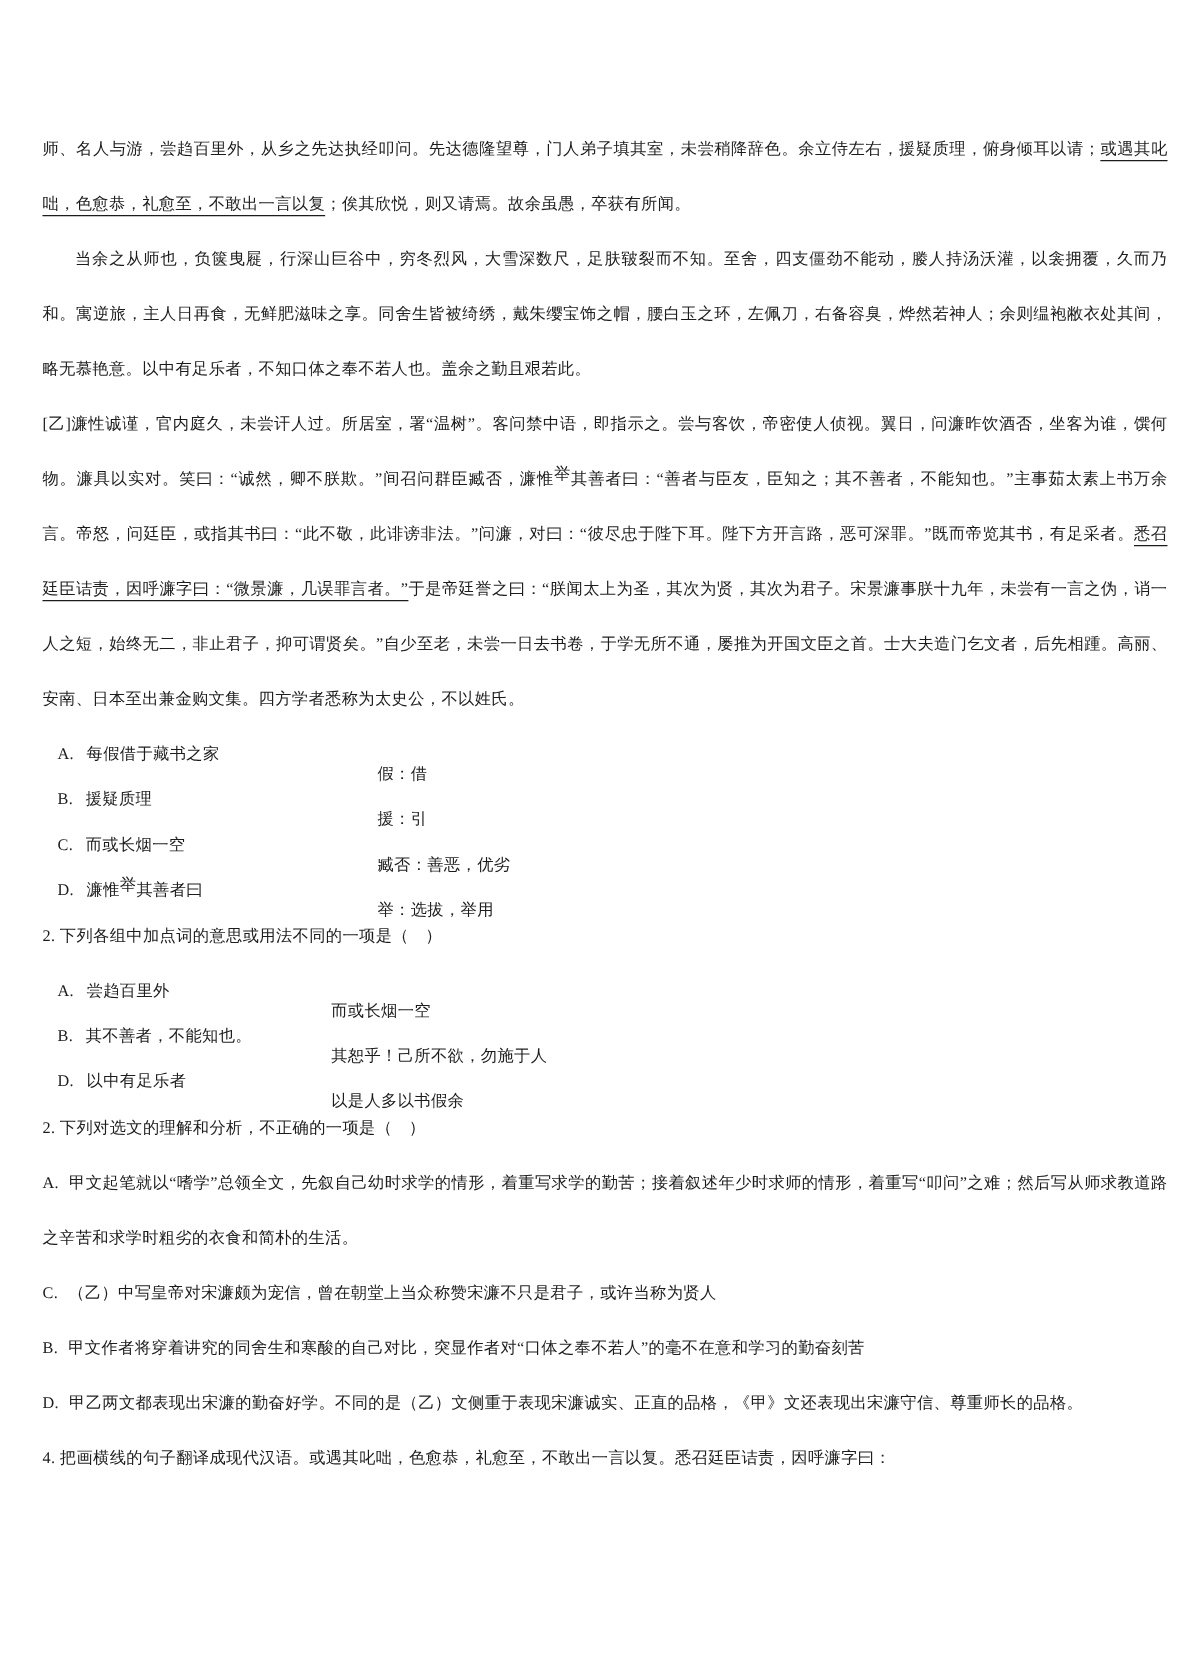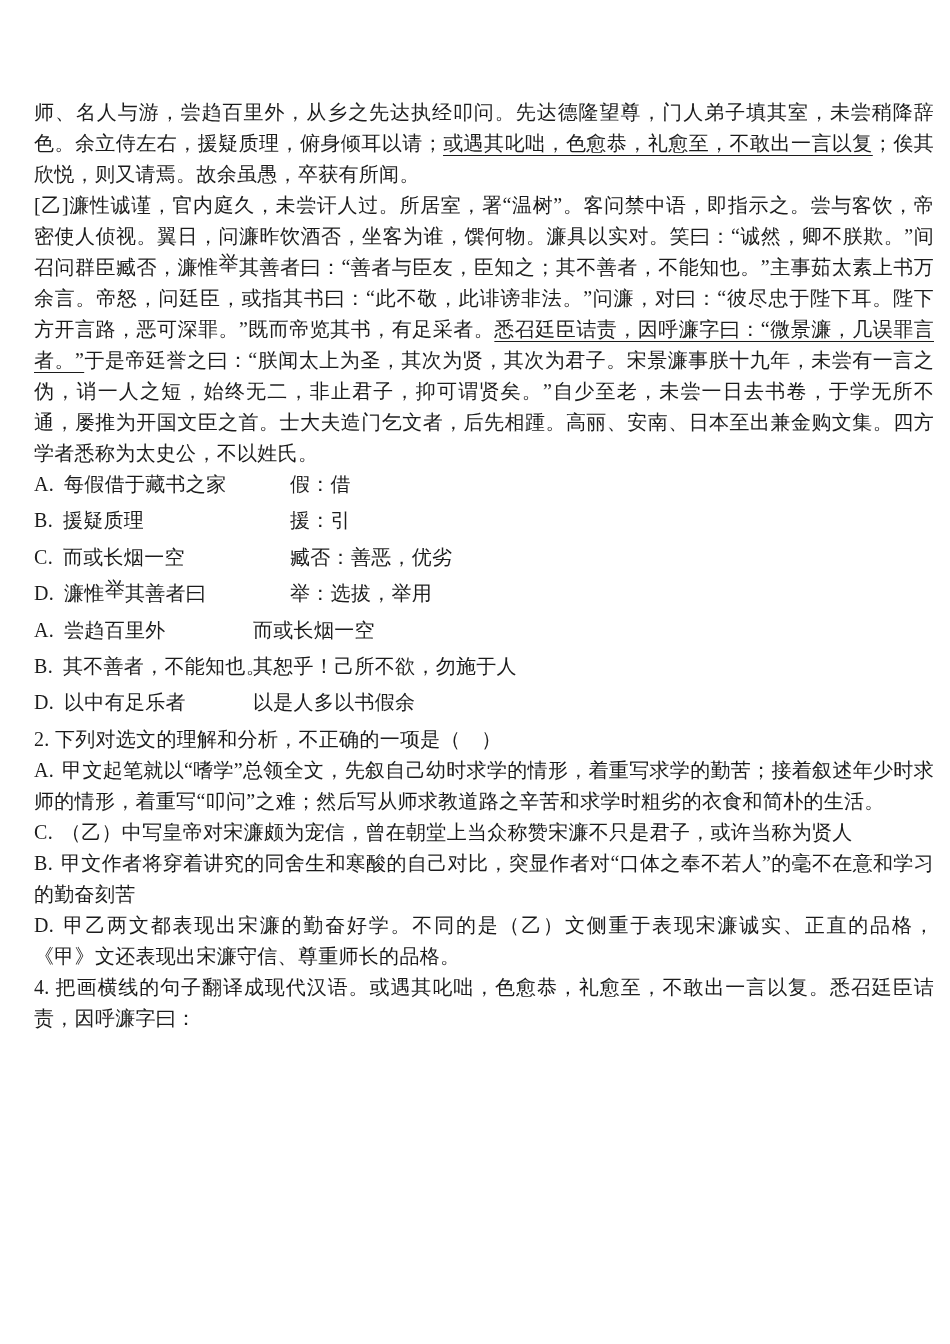--- a/index.html
+++ b/index.html
@@ -12,62 +12,64 @@
     overflow: hidden;
   }
   .page {
     box-sizing: border-box;
     width: 950px;
     height: 1344px;
     padding: 97px 16px 0 34px;
   }
   .para, .optrow, .stem, .qpara {
     margin: 0;
-    font-size: 20px;
-    line-height: 31px;
+    font-size: 13px;
+    line-height: 44px;
     letter-spacing: 0.3px;
   }
   .para { text-align: justify; }
   .indent { text-indent: 2em; }
   .u { text-decoration: underline; text-underline-offset: 5px; text-decoration-thickness: 1px; }
   .r { display: inline-block; transform: translateY(-4px); }
-  .optrow { position: relative; height: 36.4px; white-space: nowrap; }
+  .optrow { position: relative; height: 36.4px; white-space: nowrap; margin-left: 12px; }
   .optlabel { display: inline-block; margin-right: 10px; }
-  .optrow .note { position: absolute; left: 256px; top: 0; }
+  .optrow .note { position: absolute; left: 256px; top: 16px; }
   .optrow.q2 .note { left: 219px; }
   .qpara { text-align: justify; }
   .qpara .optlabel { margin-right: 8px; }
 </style>
 </head>
 <body>
 
 <div class="page">
 
   <p class="para"><span>师、名人与游，尝趋百里外，从乡之先达执经叩问。先达德隆望尊，门人弟子填其室，未尝稍降辞色。余立侍左右，援疑质理，俯身倾耳以请；</span><span class="u">或遇其叱咄，色愈恭，礼愈至，不敢出一言以复</span><span>；俟其欣悦，则又请焉。故余虽愚，卒获有所闻。</span></p>
 
+  <p class="para indent"><span>当余之从师也，负箧曳屣，行深山巨谷中，穷冬烈风，大雪深数尺，足肤皲裂而不知。至舍，四支僵劲不能动，媵人持汤沃灌，以衾拥覆，久而乃和。寓逆旅，主人日再食，无鲜肥滋味之享。同舍生皆被绮绣，戴朱缨宝饰之帽，腰白玉之环，左佩刀，右备容臭，烨然若神人；余则缊袍敝衣处其间，略无慕艳意。以中有足乐者，不知口体之奉不若人也。盖余之勤且艰若此。</span></p>
 
   <p class="para"><span>[乙]濂性诚谨，官内庭久，未尝讦人过。所居室，署“温树”。客问禁中语，即指示之。尝与客饮，帝密使人侦视。翼日，问濂昨饮酒否，坐客为谁，馔何物。濂具以实对。笑曰：“诚然，卿不朕欺。”间召问群臣臧否，濂惟</span><span class="r">举</span><span>其善者曰：“善者与臣友，臣知之；其不善者，不能知也。”主事茹太素上书万余言。帝怒，问廷臣，或指其书曰：“此不敬，此诽谤非法。”问濂，对曰：“彼尽忠于陛下耳。陛下方开言路，恶可深罪。”既而帝览其书，有足采者。</span><span class="u">悉召廷臣诘责，因呼濂字曰：“微景濂，几误罪言者。”</span><span>于是帝廷誉之曰：“朕闻太上为圣，其次为贤，其次为君子。宋景濂事朕十九年，未尝有一言之伪，诮一人之短，始终无二，非止君子，抑可谓贤矣。”自少至老，未尝一日去书卷，于学无所不通，屡推为开国文臣之首。士大夫造门乞文者，后先相踵。高丽、安南、日本至出兼金购文集。四方学者悉称为太史公，不以姓氏。</span></p>
 
   <div class="optrow q1">
     <span class="optlabel">A.</span><span class="optphrase"><span>每假借于藏书之家</span></span>
     <span class="note">假：借</span>
   </div>
   <div class="optrow q1">
     <span class="optlabel">B.</span><span class="optphrase"><span>援疑质理</span></span>
     <span class="note">援：引</span>
   </div>
   <div class="optrow q1">
     <span class="optlabel">C.</span><span class="optphrase"><span>而或长烟一空</span></span>
     <span class="note">臧否：善恶，优劣</span>
   </div>
   <div class="optrow q1">
     <span class="optlabel">D.</span><span class="optphrase"><span>濂惟</span><span class="r">举</span><span>其善者曰</span></span>
     <span class="note">举：选拔，举用</span>
   </div>
 
+  <p class="stem">2. 下列各组中加点词的意思或用法不同的一项是（　）</p>
 
   <div class="optrow q2">
     <span class="optlabel">A.</span><span class="optphrase">尝趋百里外</span>
     <span class="note">而或长烟一空</span>
   </div>
   <div class="optrow q2">
     <span class="optlabel">B.</span><span class="optphrase">其不善者，不能知也。</span>
     <span class="note">其恕乎！己所不欲，勿施于人</span>
   </div>
   <div class="optrow q2">

